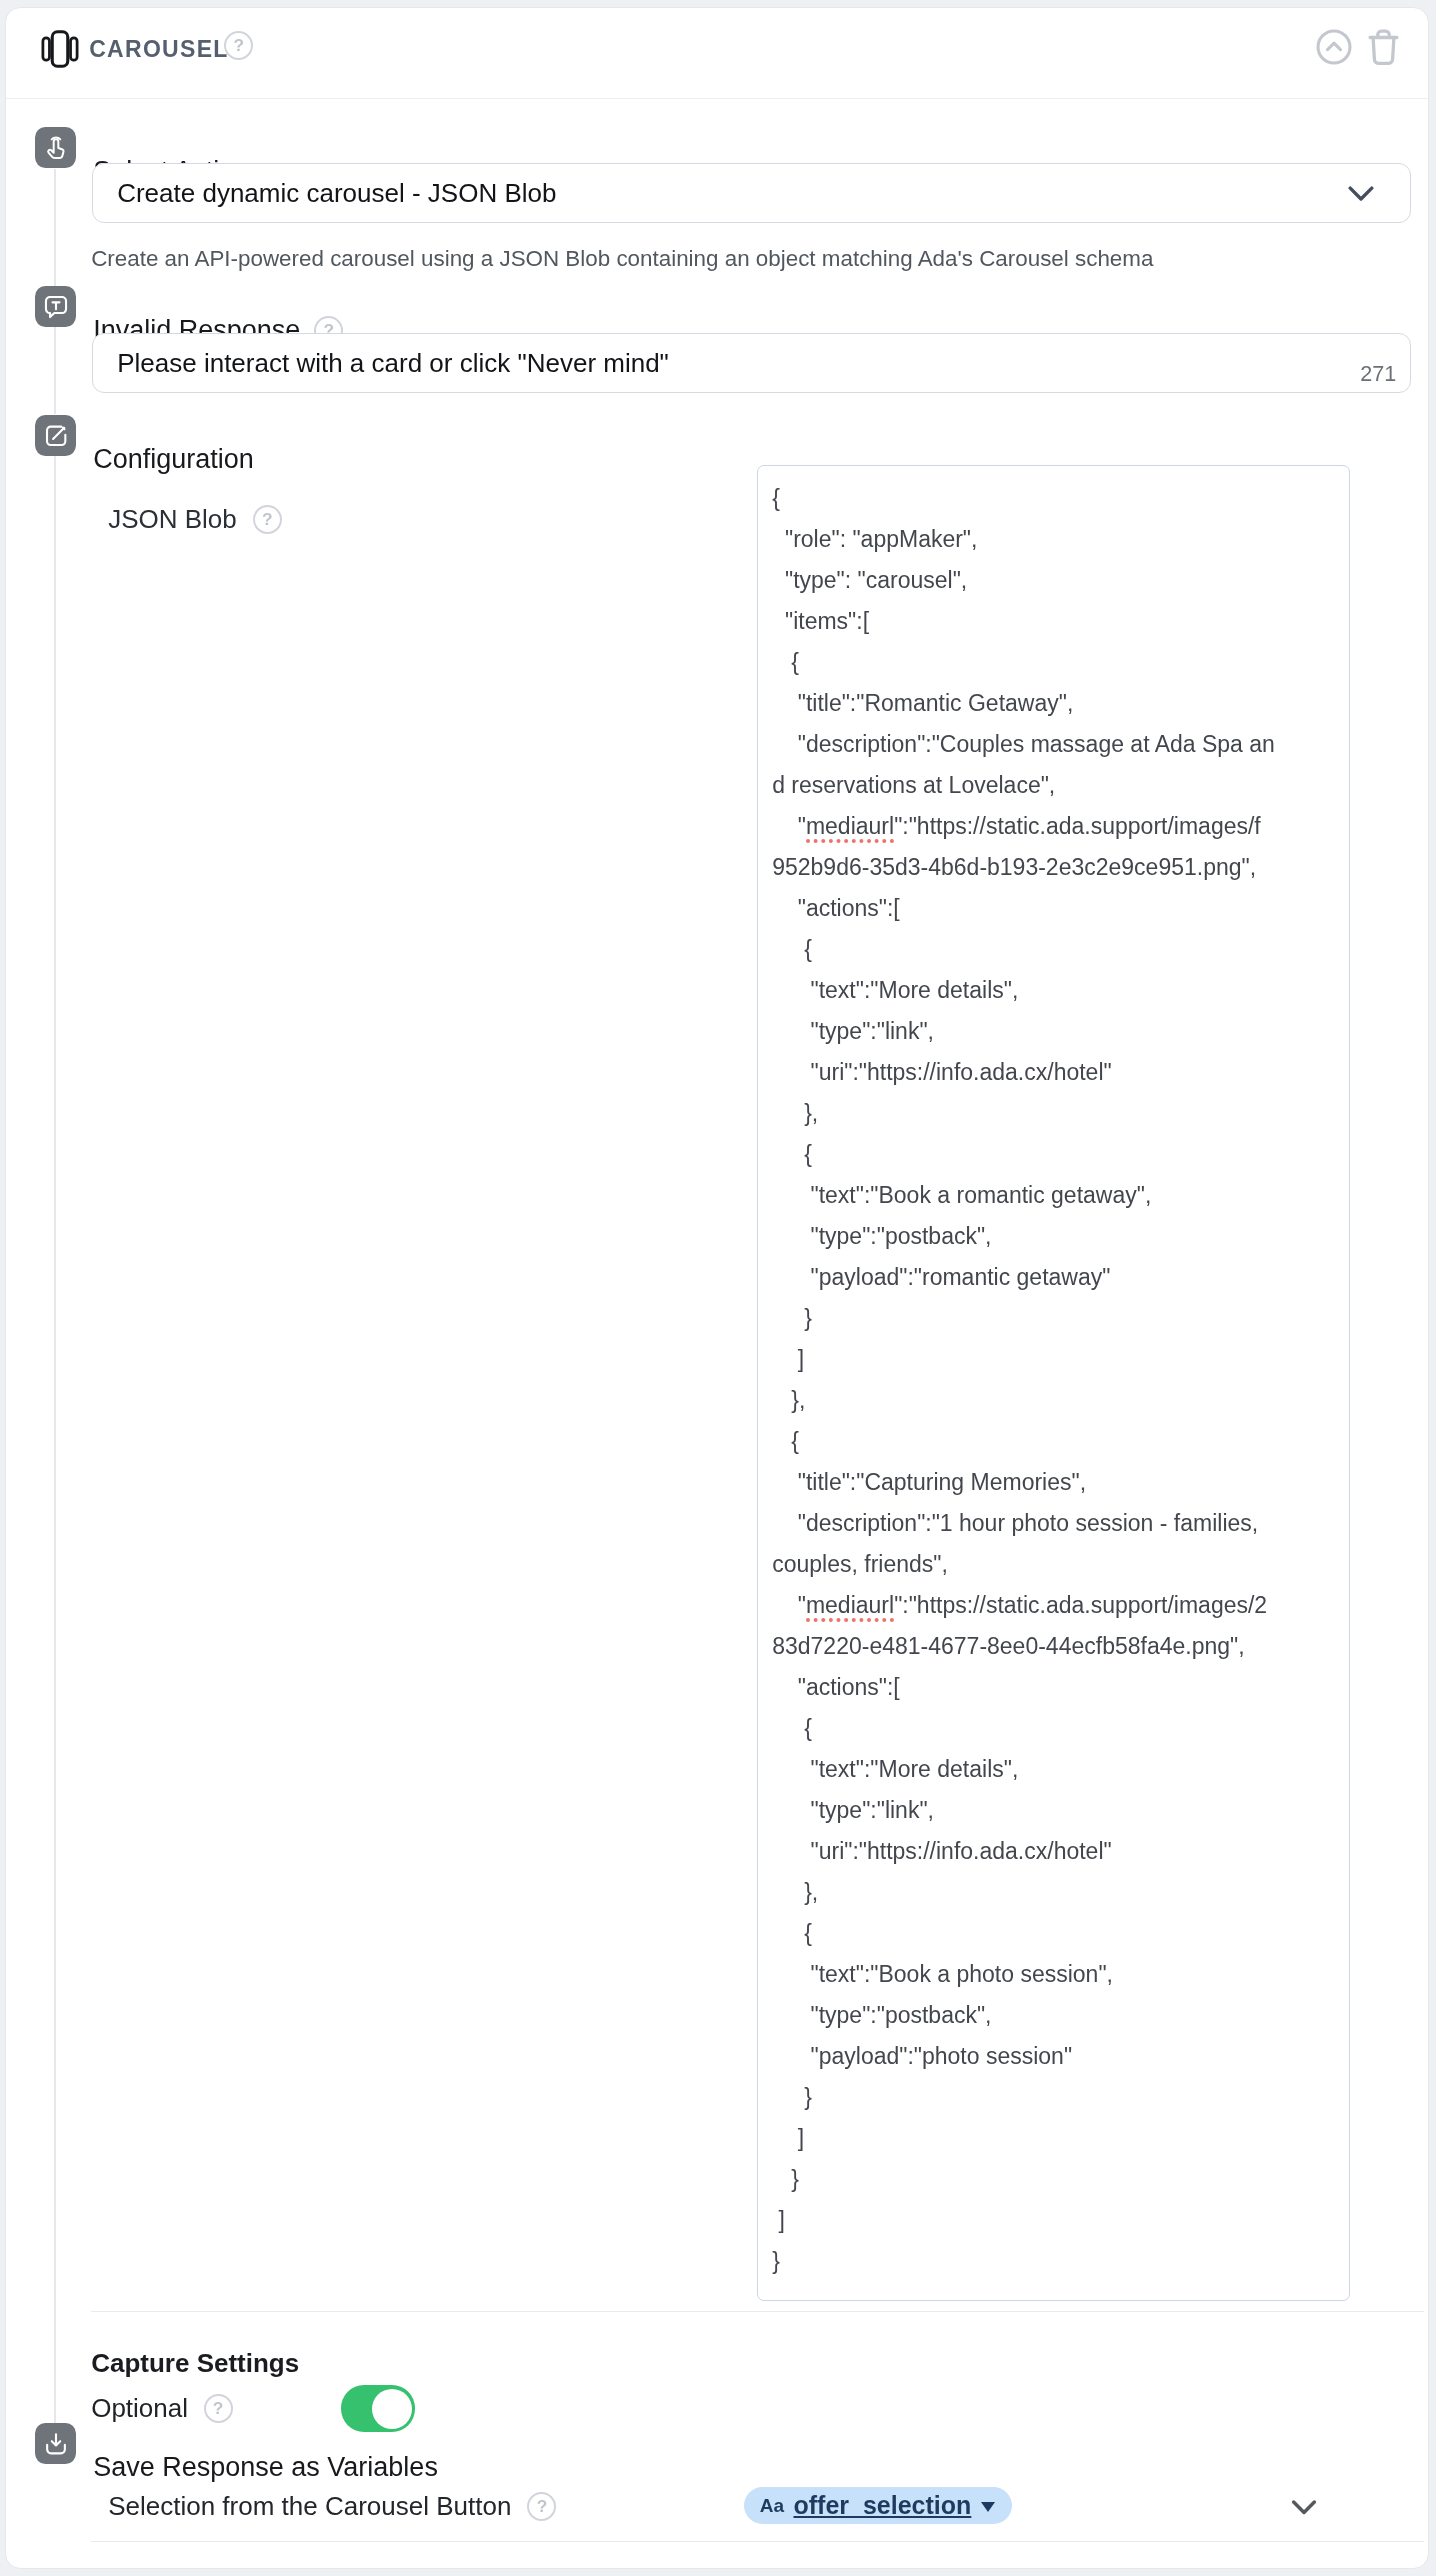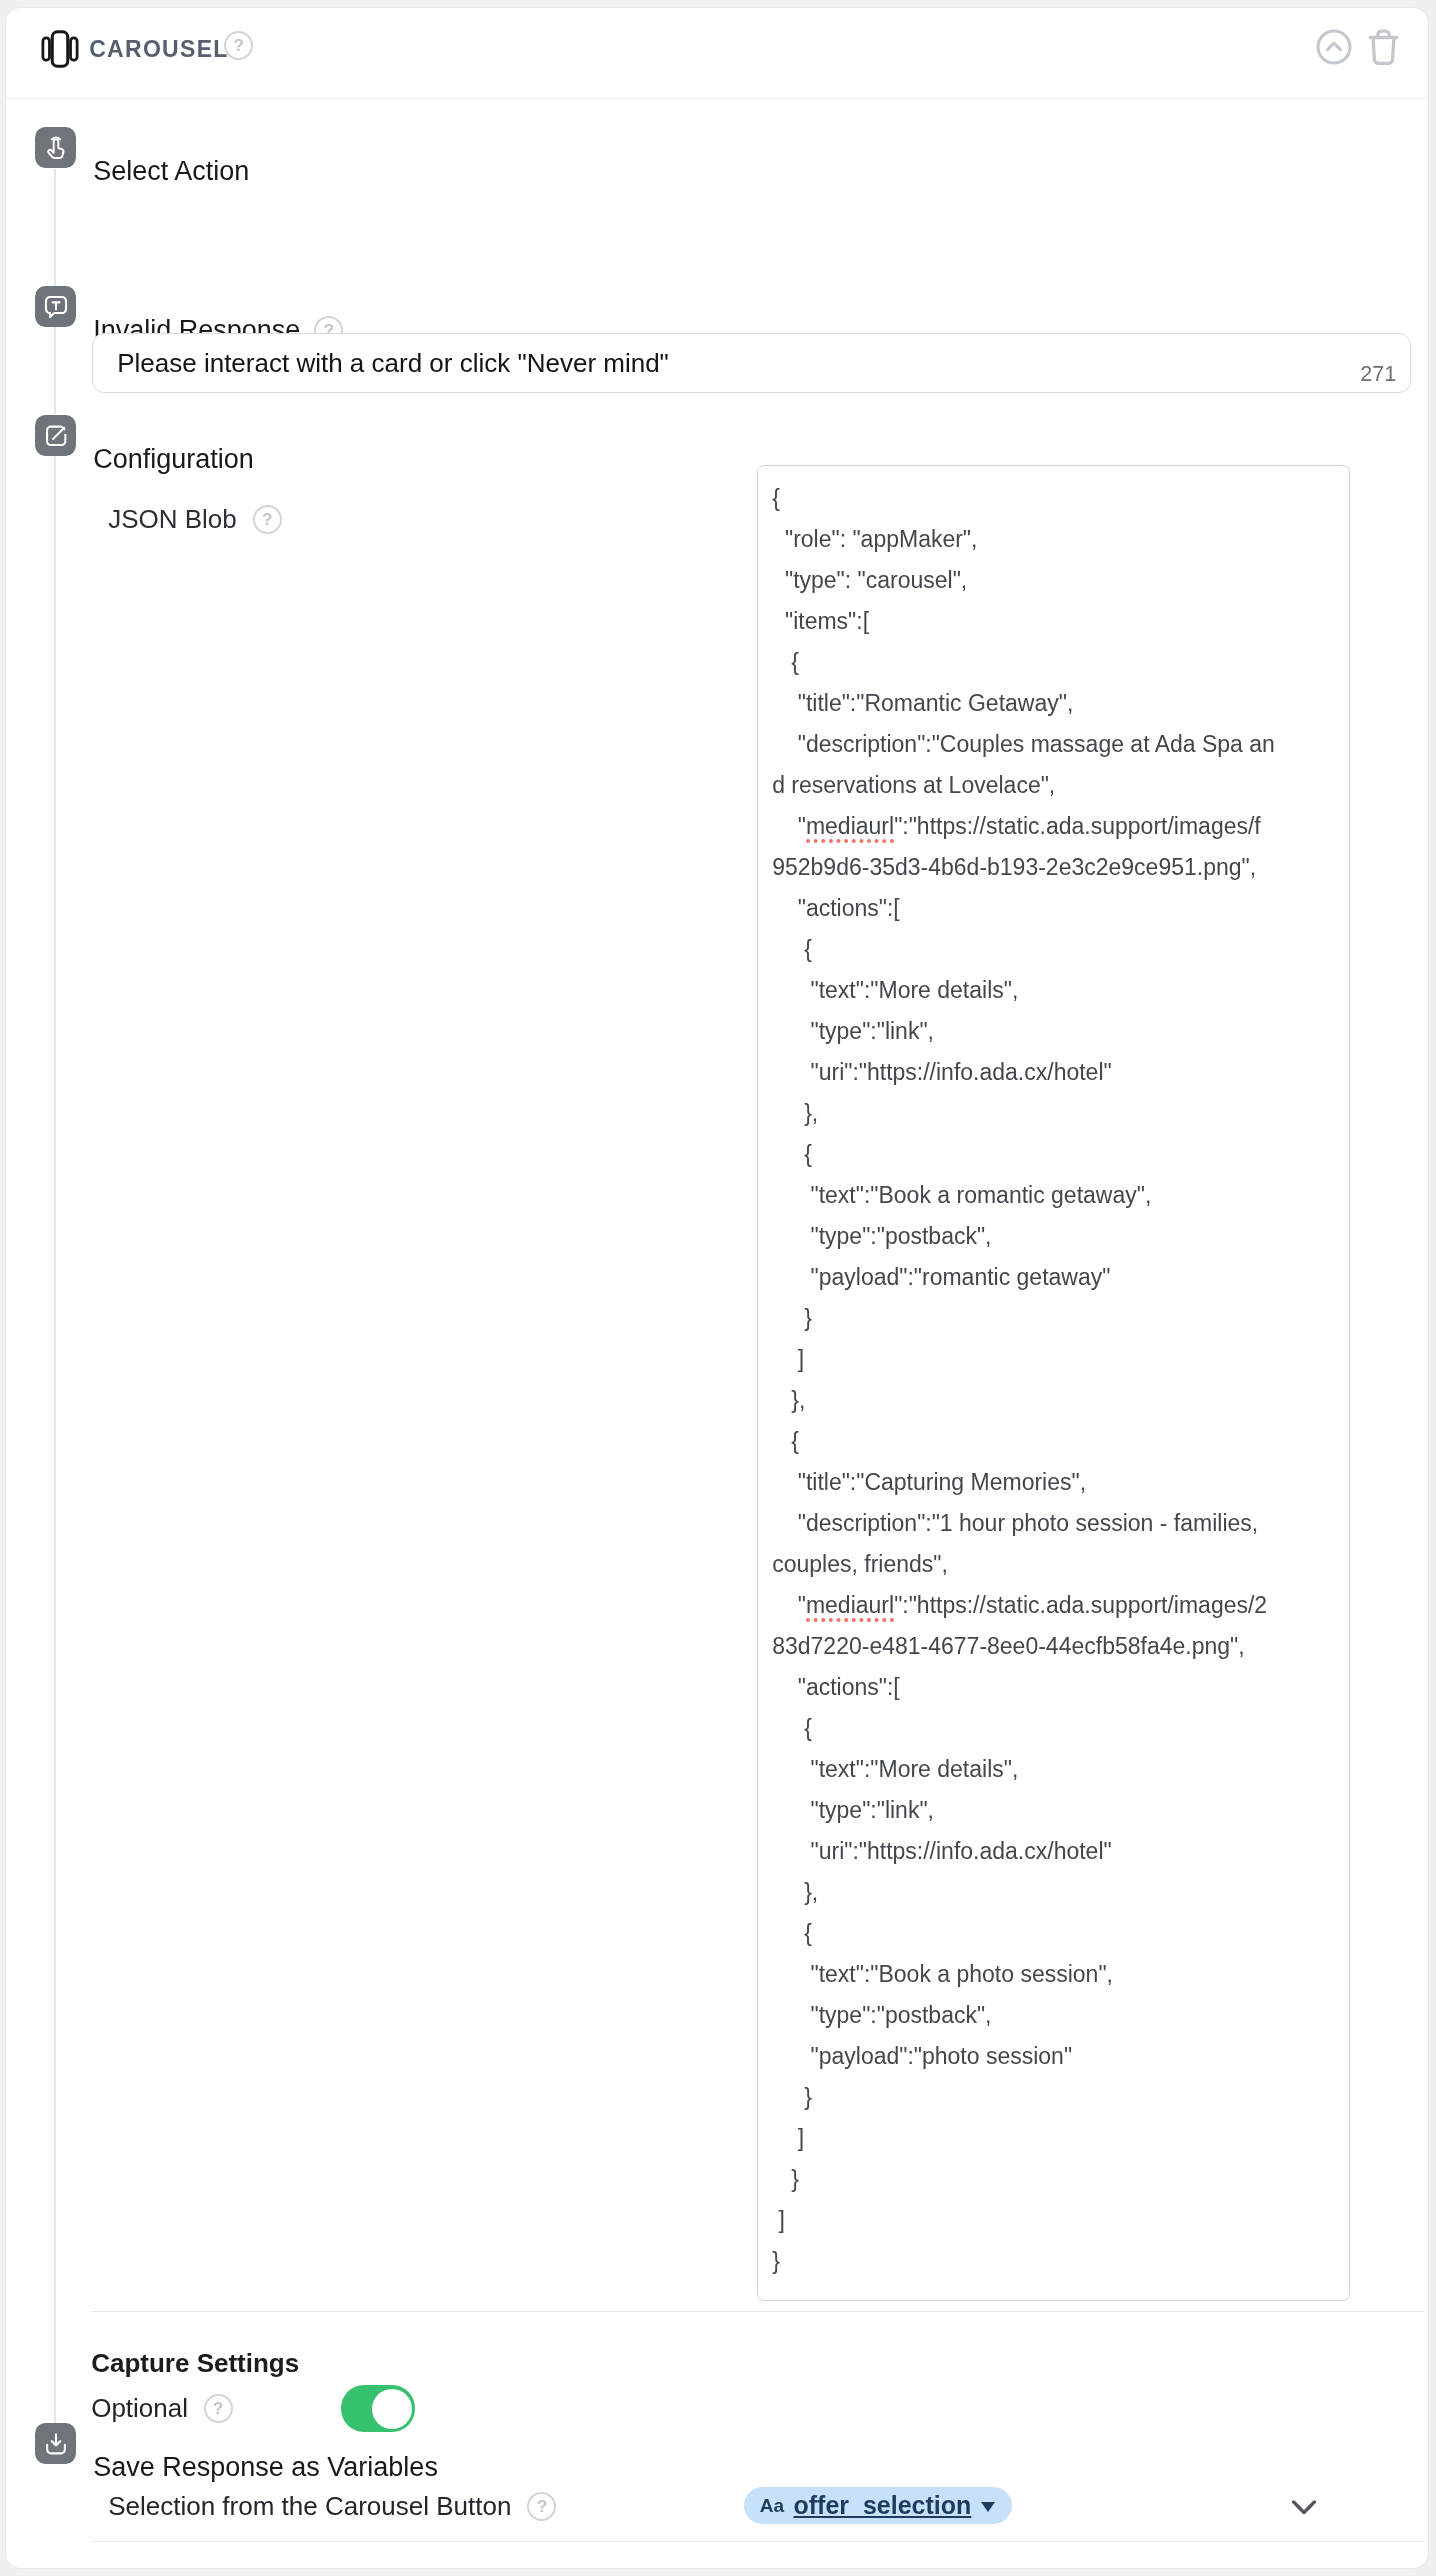--- a/index.html
+++ b/index.html
@@ -126,20 +126,29 @@
 
   <div class="sec-icon" style="top:119px;">
     <svg width="28" height="28" viewBox="0 0 24 24" fill="none">
       <path d="M8.3 4.6 a4.9 4.9 0 0 1 7.4 0" stroke="#fff" stroke-width="1.7" stroke-linecap="round"></path>
       <path d="M10 12.8 V6.6 a2 2 0 0 1 4 0 V12 l3.1 1.1 a2 2 0 0 1 1.25 2.35 l-0.85 3.1 a2.6 2.6 0 0 1 -2.5 1.95 h-4.2 a3 3 0 0 1 -2.3 -1.05 l-2.9 -3.45 a1.55 1.55 0 0 1 2.3 -2.05 l2.1 2.15 Z" stroke="#fff" stroke-width="1.7" stroke-linejoin="round"></path>
     </svg>
   </div>
   <div class="sec-label" style="top:119px;">
     <span>Select Action</span>
   </div>
+  <div class="field" style="top:155px; cursor:pointer;">
+    <span class="value">Create dynamic carousel - JSON Blob</span>
+    <span class="select-chevron">
+      <svg width="26" height="15.5" viewBox="0 0 30 18" fill="none">
+        <path d="M2.5 2.5 L15 15 L27.5 2.5" stroke="#454e5f" stroke-width="4" stroke-linecap="round" stroke-linejoin="round"></path>
+      </svg>
+    </span>
+  </div>
+  <div class="helper-text">Create an API-powered carousel using a JSON Blob containing an object matching Ada's Carousel schema</div>
 
   <div class="sec-icon" style="top:278px;">
     <svg width="28" height="28" viewBox="0 0 24 24" fill="none">
       <path d="M6.8 3.4 h10.4 a3.4 3.4 0 0 1 3.4 3.4 v7 a3.4 3.4 0 0 1 -3.4 3.4 h-6.6 l-3.7 3.4 v-3.4 h-0.1 a3.4 3.4 0 0 1 -3.4 -3.4 v-7 a3.4 3.4 0 0 1 3.4 -3.4 Z" stroke="#fff" stroke-width="1.8" stroke-linejoin="round"></path>
       <path d="M9 8 h6 M12 8 v6" stroke="#fff" stroke-width="1.8" stroke-linecap="round"></path>
     </svg>
   </div>
   <div class="sec-label" style="top:278px;">
     <span>Invalid Response</span>
     <span class="help">?</span>

